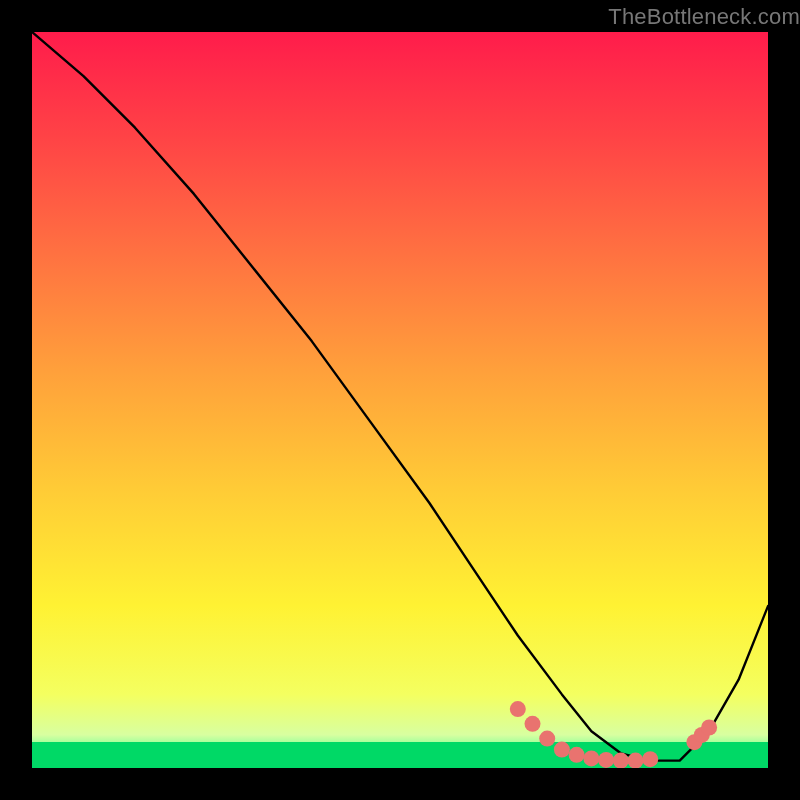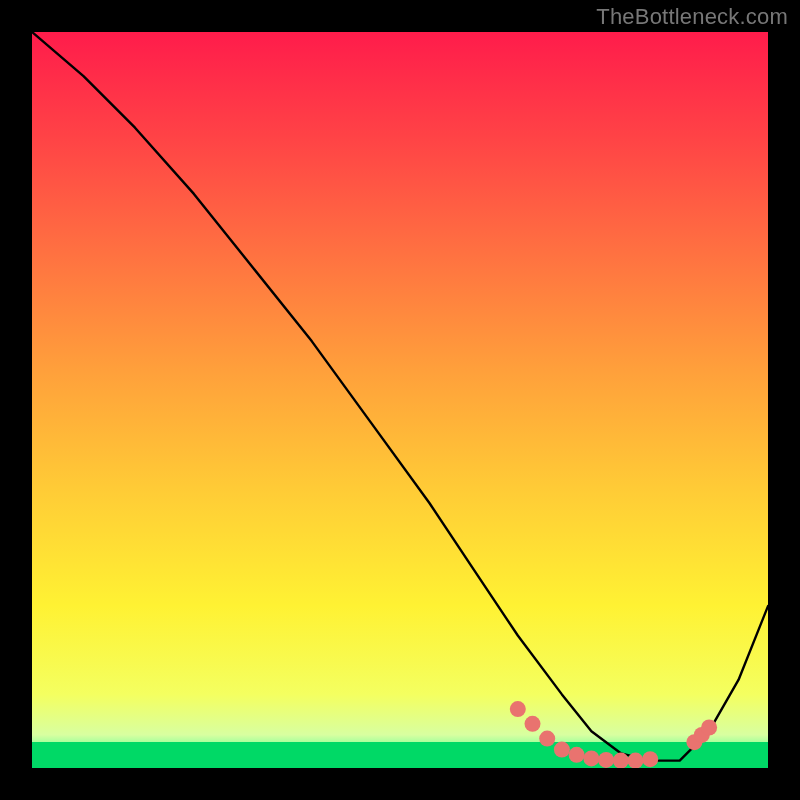--- a/index.html
+++ b/index.html
@@ -26,21 +26,21 @@
     inset: 0;
   }
   .green-band {
     position: absolute;
     left: 0;
     right: 0;
   }
   .watermark {
     position: absolute;
     top: 4px;
-    right: 12px;
+    right: 0;
     color: #777;
     font-size: 22px;
     letter-spacing: 0.2px;
     font-weight: 500;
   }
   svg.curve {
     position: absolute;
     inset: 0;
   }
   .dot {

